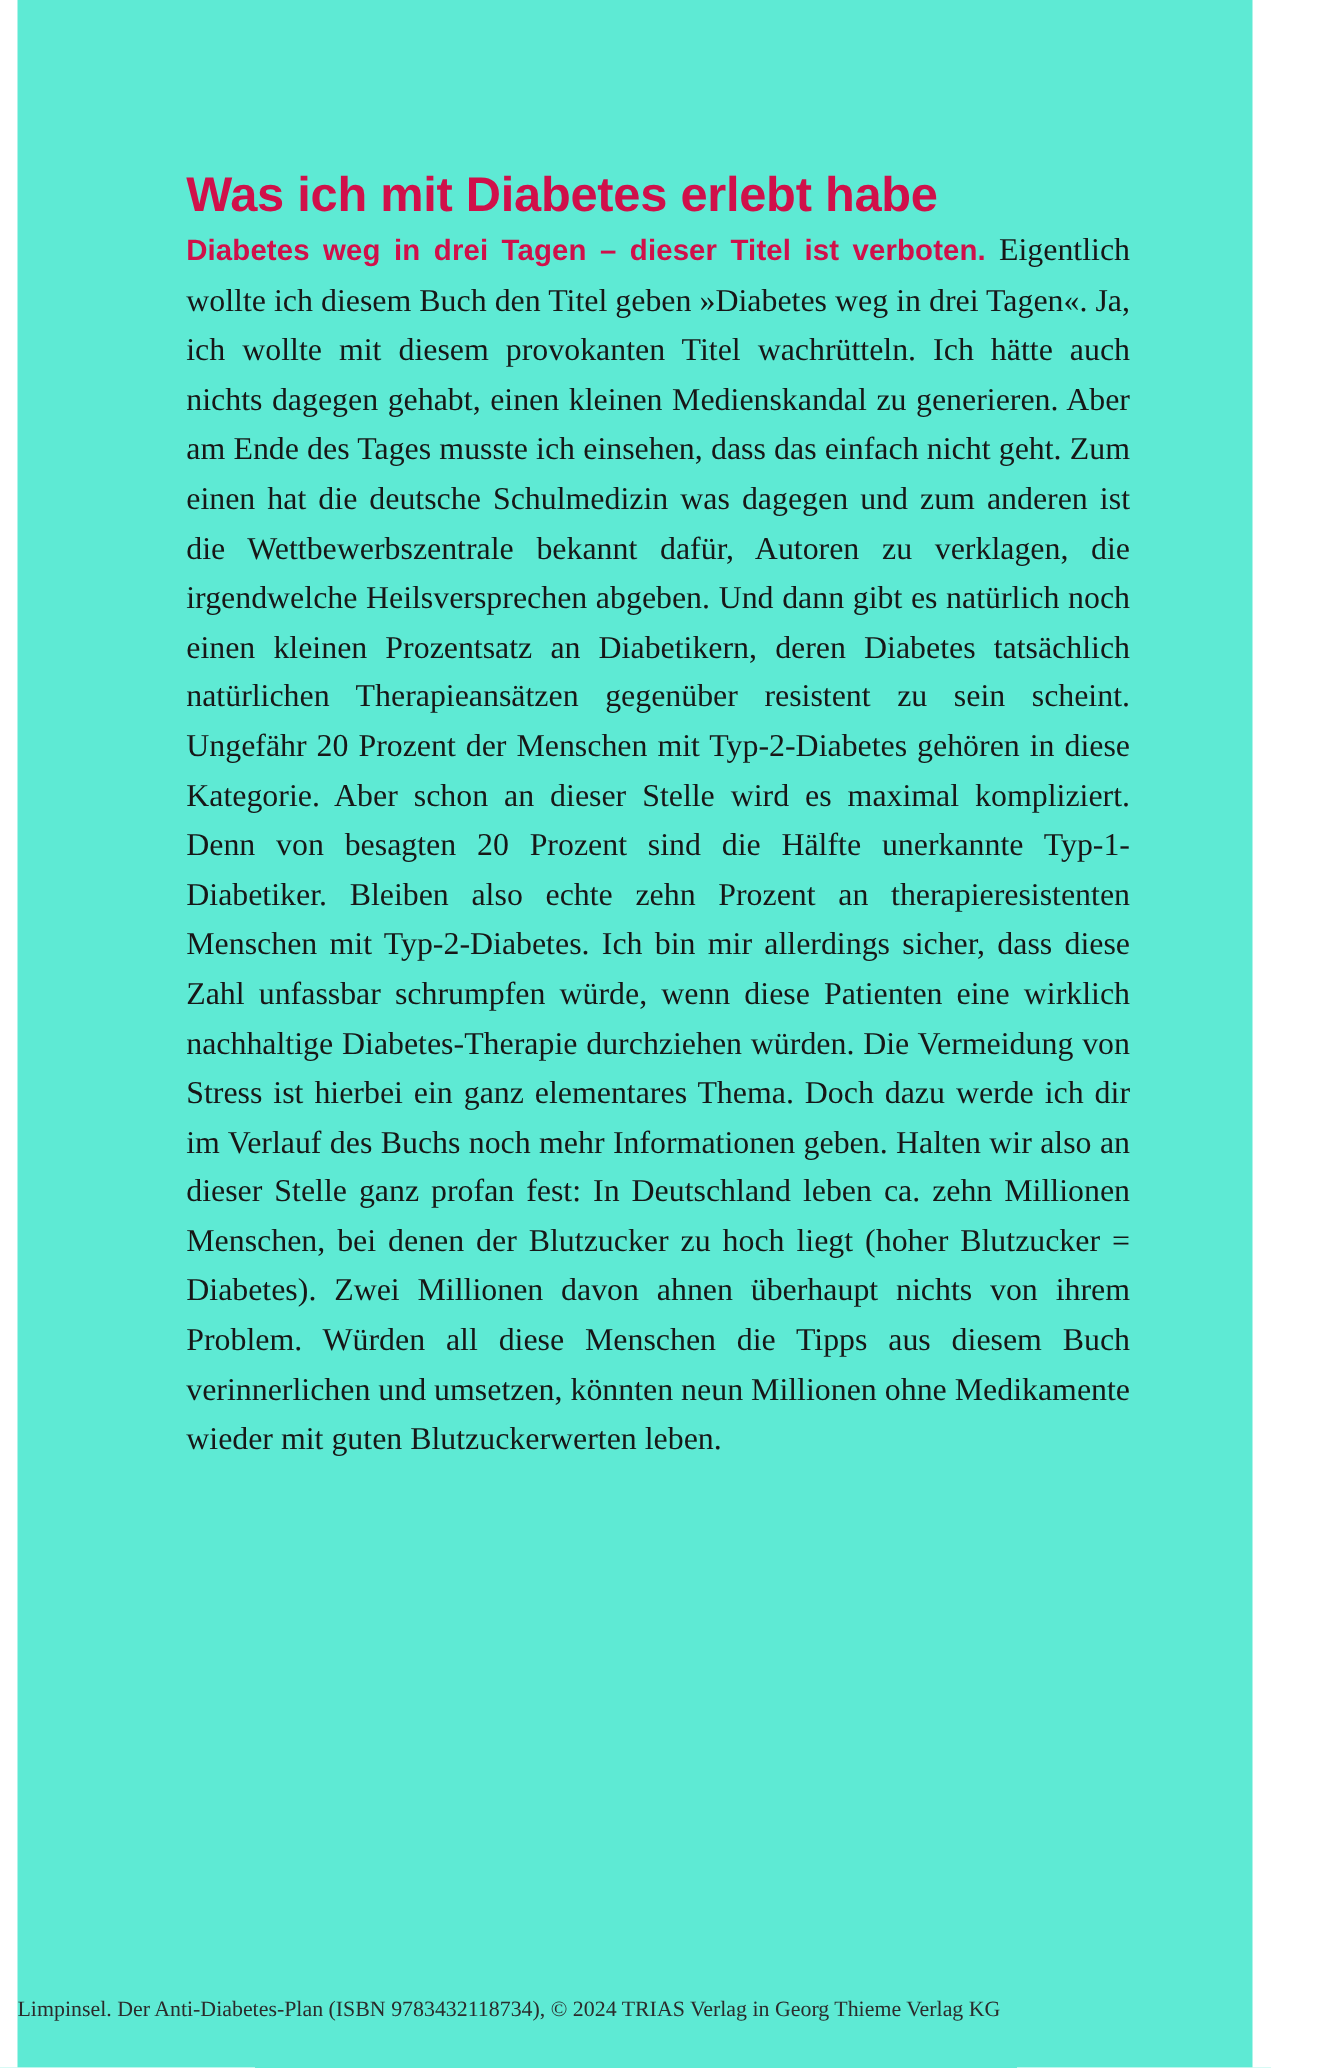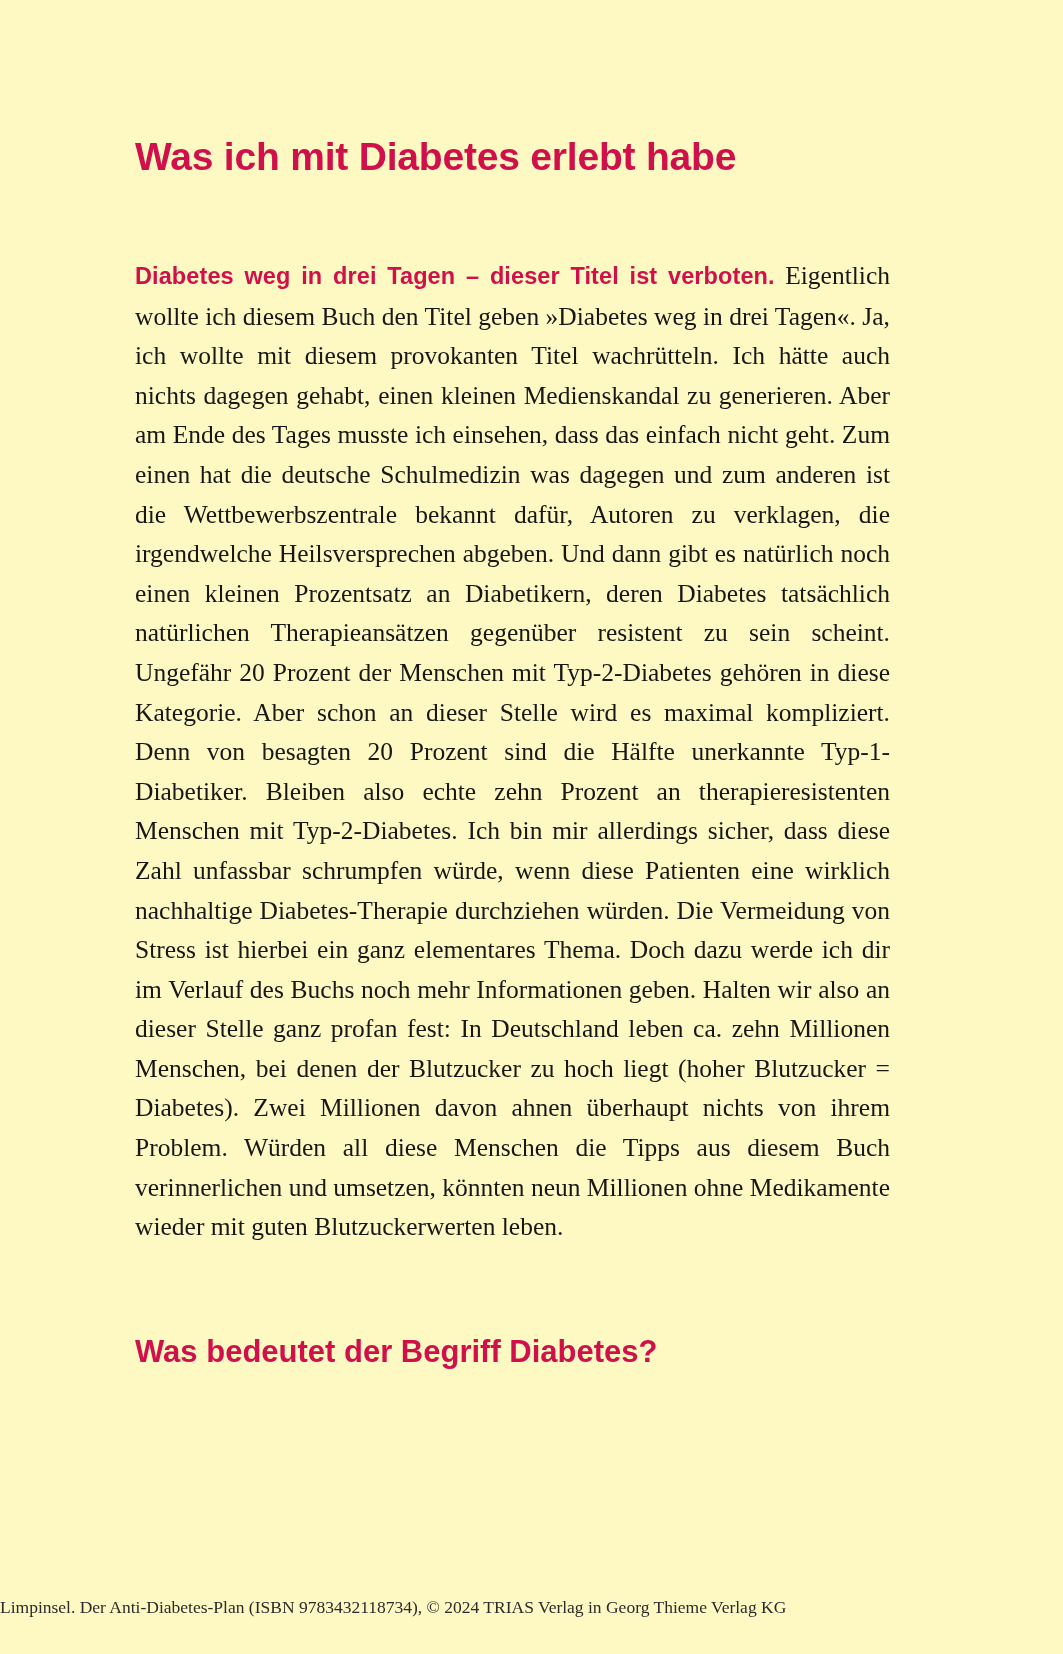--- a/index.html
+++ b/index.html
@@ -11,25 +11,25 @@
     width: 1063px;
     height: 1654px;
     position: relative;
     font-family: "Liberation Serif", "DejaVu Serif", serif;
     color: #1a1a1a;
     overflow: hidden;
   }
 
   .page {
     position: absolute;
-    left: 0;
+    left: 14px;
     top: 0;
-    width: 1063px;
+    width: 988px;
     height: 1654px;
-    background: #fef9c3;
+    background: #5eead4;
   }
 
   .content {
     position: absolute;
     left: 135px;
     top: 0;
     width: 755px;
   }
 
   
@@ -51,21 +51,20 @@
     font-size: 25.5px;
     line-height: 39.6px;
     text-align: justify;
     text-justify: inter-word;
     color: #171717;
     margin: 0;
     hyphens: manual;
   }
 
   .para-first {
-    margin-top: 76px;
   }
 
   .lead-in {
     font-family: "Liberation Sans", "DejaVu Sans", sans-serif;
     font-weight: bold;
     font-size: 23.5px;
     color: #D0104A;
     letter-spacing: 0.1px;
   }
 
@@ -102,20 +101,19 @@
 <body>
 
 <div class="page">
 
   <div class="content">
 
     <h1 class="chapter-title">Was ich mit Diabetes erlebt habe</h1>
 
     <p class="body-para para-first"><span class="lead-in">Diabetes weg in drei Tagen – dieser Titel ist verboten.</span><span> Eigentlich wollte ich diesem Buch den Titel geben »Diabetes weg in drei Tagen«. Ja, ich wollte mit diesem provokanten Titel wachrütteln. Ich hätte auch nichts dagegen gehabt, einen kleinen Medienskandal zu generieren. Aber am Ende des Tages musste ich einsehen, dass das einfach nicht geht. Zum einen hat die deutsche Schulmedizin was dagegen und zum anderen ist die Wettbewerbszentrale bekannt dafür, Autoren zu verklagen, die irgendwelche Heilsversprechen abgeben. Und dann gibt es natürlich noch einen kleinen Prozentsatz an Diabetikern, deren Diabetes tatsächlich natürlichen Therapieansätzen gegenüber resistent zu sein scheint. Ungefähr 20 Prozent der Menschen mit Typ-2-Diabetes gehören in diese Kategorie. Aber schon an dieser Stelle wird es maximal kompliziert. Denn von besagten 20 Prozent sind die Hälfte unerkannte Typ-1-Diabetiker. Bleiben also echte zehn Prozent an therapieresistenten Menschen mit Typ-2-Diabetes. Ich bin mir allerdings sicher, dass diese Zahl unfassbar schrumpfen würde, wenn diese Patienten eine wirklich nachhaltige Diabetes-Therapie durchziehen würden. Die Vermeidung von Stress ist hierbei ein ganz elementares Thema. Doch dazu werde ich dir im Verlauf des Buchs noch mehr Informationen geben. Halten wir also an dieser Stelle ganz profan fest: In Deutschland leben ca. zehn Millionen Menschen, bei denen der Blutzucker zu hoch liegt (hoher Blutzucker = Diabetes). Zwei Millionen davon ahnen überhaupt nichts von ihrem Problem. Würden all diese Menschen die Tipps aus diesem Buch verinnerlichen und umsetzen, könnten neun Millionen ohne Medikamente wieder mit guten Blutzuckerwerten leben.</span></p>
 
-    <h2 class="section-title">Was bedeutet der Begriff Diabetes?</h2>
 
 
   </div>
 
   <div class="footer">Limpinsel. Der Anti-Diabetes-Plan (ISBN 9783432118734), © 2024 TRIAS Verlag in Georg Thieme Verlag KG</div>
 
 </div>
 
 </body></html>

